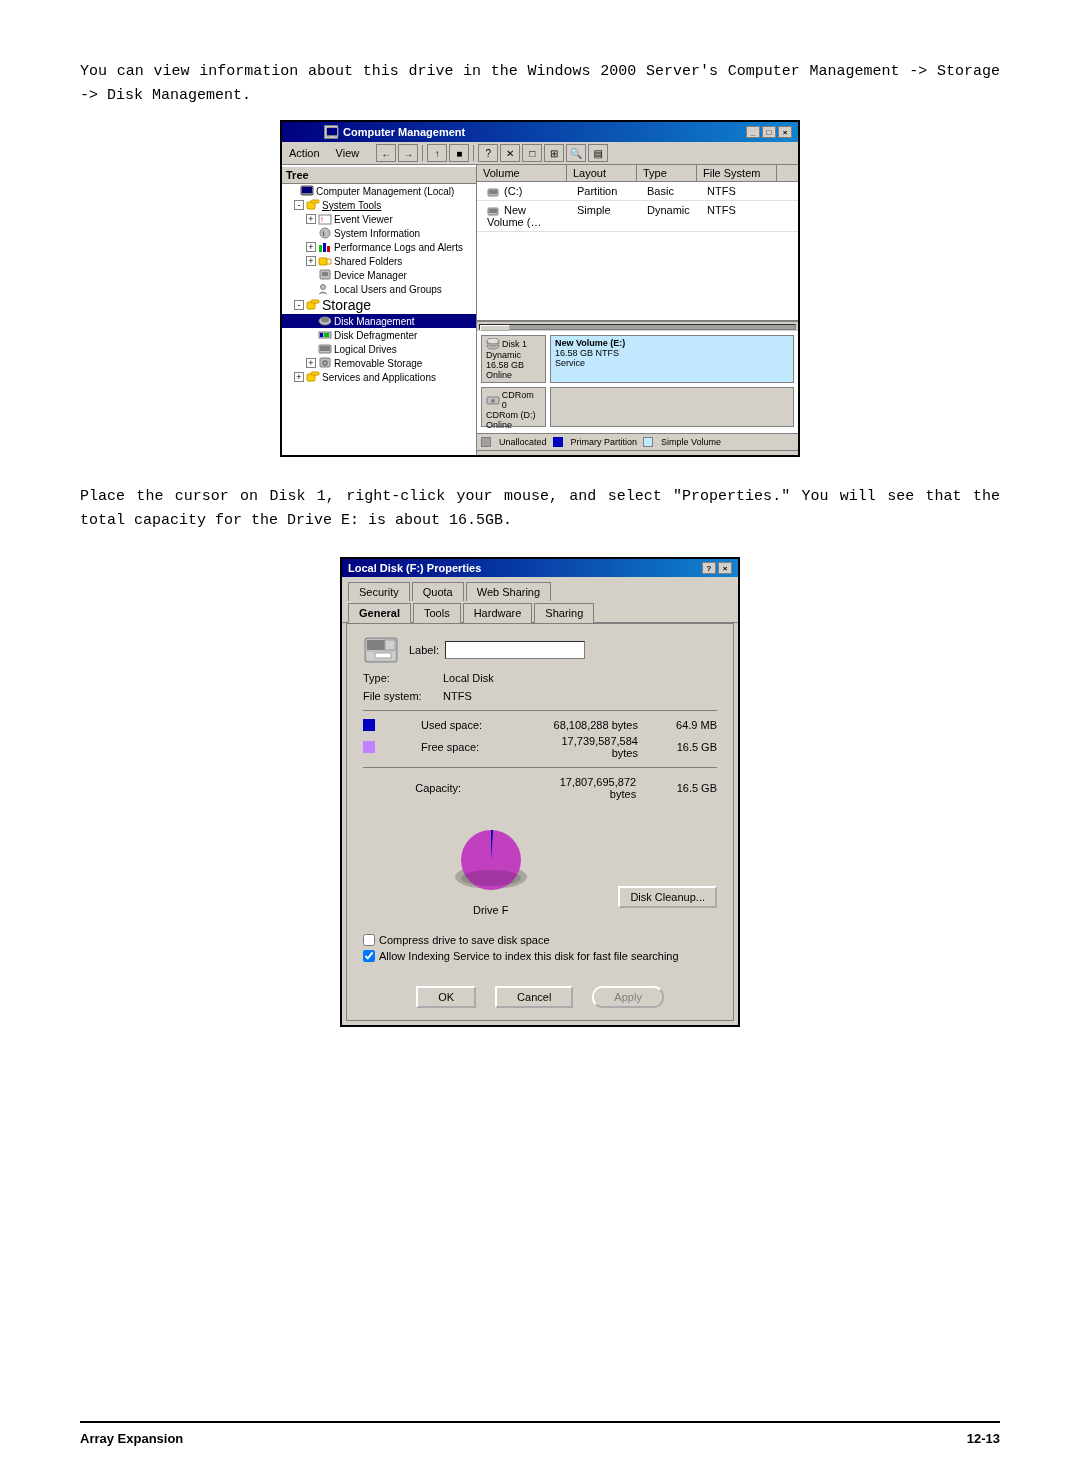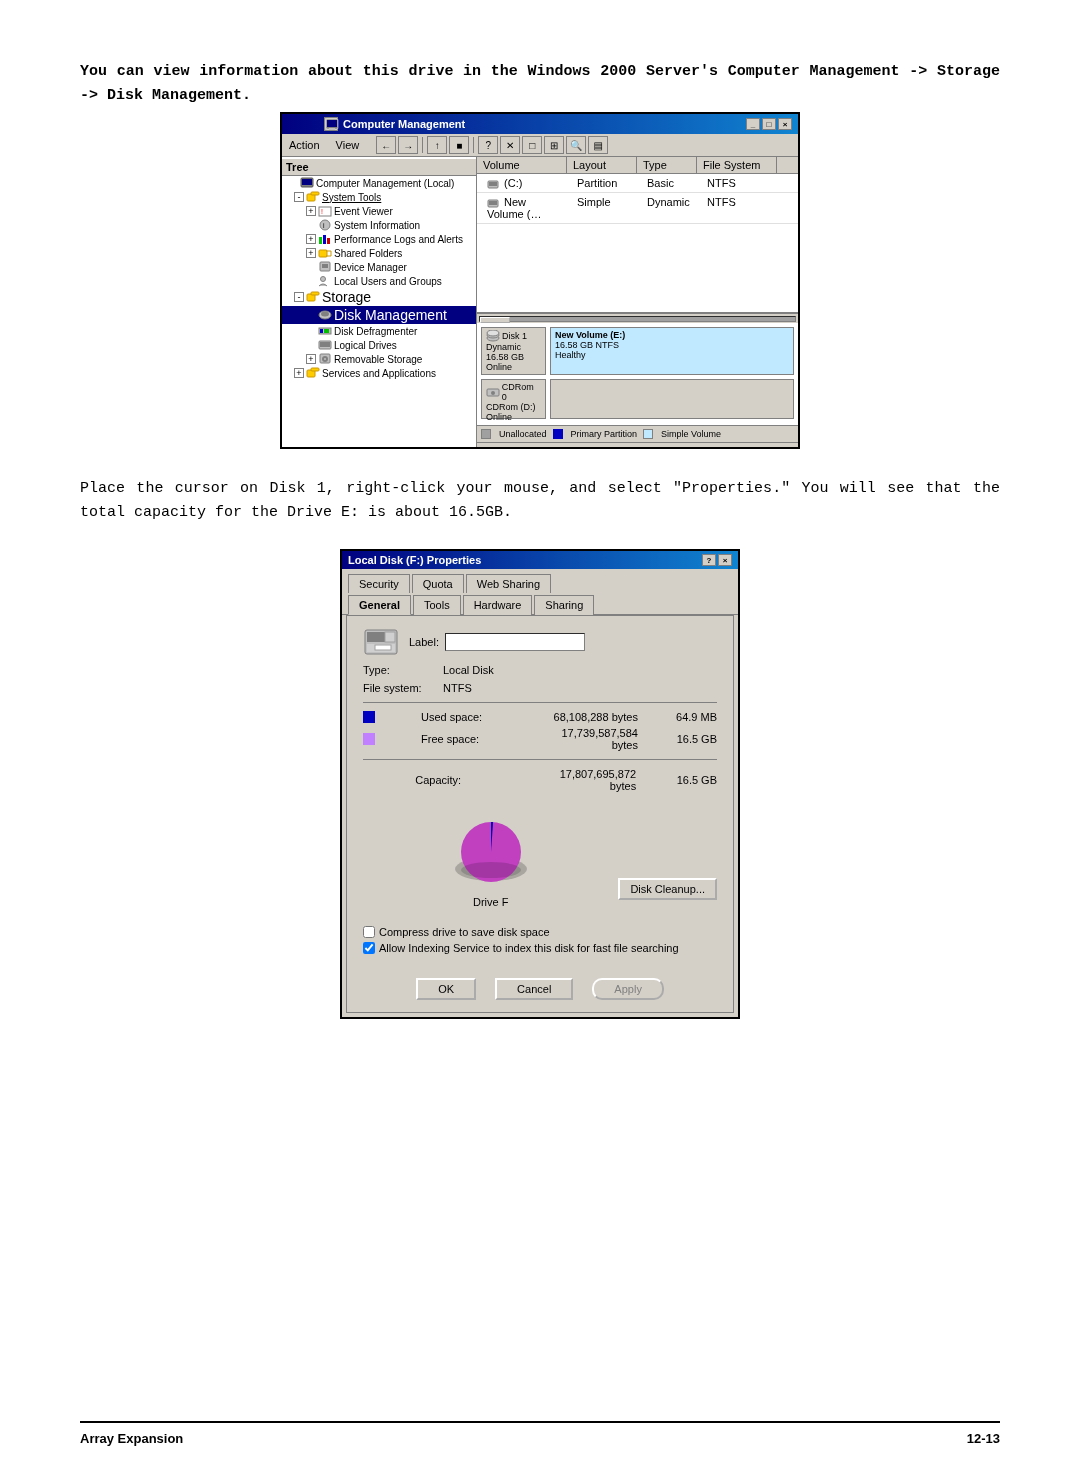--- a/index.html
+++ b/index.html
@@ -14,23 +14,22 @@
     }
 
     .page {
       padding: 60px 80px;
     }
 
     .intro-text {
       font-family: "Courier New", Courier, monospace;
       font-size: 15px;
       line-height: 1.6;
-      margin-bottom: 4px;
+      margin-bottom: 12px;
       text-align: justify;
-      font-weight: bold;
     }
 
     
     .cm-window {
       border: 2px solid #000;
       width: 520px;
       margin: 0 auto 28px auto;
       background: #d4d0c8;
       font-family: Arial, sans-serif;
       font-size: 11px;
@@ -677,21 +676,21 @@
           </svg>
           <span style="font-size:14px;">Storage</span>
         </div>
 
         <div class="cm-tree-item indented-2 selected">
           <span style="display:inline-block;width:12px;"></span>
           <svg width="14" height="12" style="margin-right:2px;flex-shrink:0;">
             <ellipse cx="7" cy="6" rx="6" ry="4" fill="#c0c0c0" stroke="#808080"></ellipse>
             <ellipse cx="7" cy="5" rx="4" ry="2.5" fill="#808080"></ellipse>
           </svg>
-          <span style="font-size:14px;">Disk Management</span>
+          <span style="font-size:10px;">Disk Management</span>
         </div>
 
         <div class="cm-tree-item indented-2">
           <span style="display:inline-block;width:12px;"></span>
           <svg width="14" height="12" style="margin-right:2px;flex-shrink:0;">
             <rect x="1" y="3" width="12" height="6" fill="#c0c0c0" stroke="#808080"></rect>
             <rect x="2" y="4" width="3" height="4" fill="#0000c0"></rect>
             <rect x="6" y="4" width="5" height="4" fill="#00c000"></rect>
           </svg>
           <span style="font-size:10px;">Disk Defragmenter</span>
@@ -780,21 +779,21 @@
                 </svg>
                 <span style="font-size:9px;">Disk 1</span>
               </div>
               <div style="font-size:9px;">Dynamic</div>
               <div style="font-size:9px;">16.58 GB</div>
               <div style="font-size:9px;">Online</div>
             </div>
             <div class="cm-disk-partition" style="background:#c0e8ff;">
               <div style="font-size:9px;font-weight:bold;">New Volume (E:)</div>
               <div style="font-size:9px;">16.58 GB NTFS</div>
-              <div style="font-size:9px;">Healthy</div>
+              <div style="font-size:9px;">Service</div>
             </div>
           </div>
 
           <div class="cm-cdrom-item">
             <div class="cm-disk-label" style="height:40px;">
               <div style="display:flex;align-items:center;gap:2px;">
                 <svg width="14" height="12">
                   <rect x="1" y="3" width="12" height="7" rx="1" fill="#c0c0c0" stroke="#808080"></rect>
                   <circle cx="7" cy="7" r="2" fill="#808080"></circle>
                 </svg>

